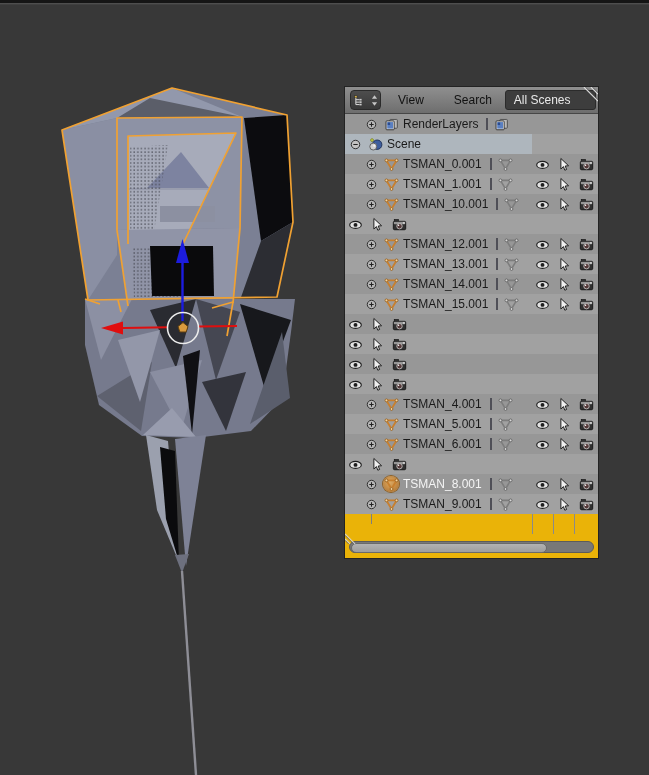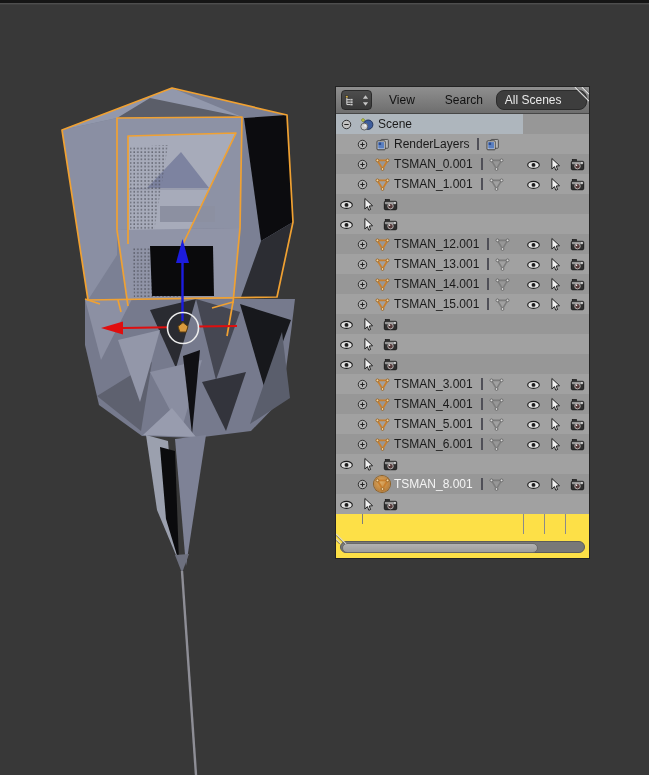--- a/index.html
+++ b/index.html
@@ -6,41 +6,41 @@
   .screen{
     position:relative;width:649px;height:775px;overflow:hidden;
     background:#383838;font-family:"Liberation Sans",sans-serif;
     -webkit-font-smoothing:antialiased;
   }
   .screen svg{display:block;}
   .vp-svg{position:absolute;left:0;top:0;z-index:1;}
 
   
   .outliner{
-    position:absolute;left:336px;top:87px;width:253px;height:471px;
-    background:#fde047;z-index:2;box-shadow:0 0 0 1px #232323;
+    position:absolute;left:345px;top:87px;width:253px;height:471px;
+    background:#eab308;z-index:2;box-shadow:0 0 0 1px #232323;
     font-size:12px;color:#1a1a1a;
   }
   .o-header{
     position:relative;height:27px;display:flex;align-items:center;
     background:linear-gradient(#8f8f8f,#6e6e6e);
     border-bottom:1px solid #474747;box-sizing:border-box;padding:0 2px 0 5px;
   }
   .editor-btn{
     width:31px;height:20px;border-radius:4px;border:1px solid #2a2a2a;
     background:linear-gradient(#4d4d4d,#393939);
     display:flex;align-items:center;justify-content:space-between;
     padding:0 2px;box-sizing:border-box;cursor:pointer;
   }
   .editor-btn .glyph{width:13px;height:13px;}
   .editor-btn .spin{width:7px;height:13px;}
   .menu-label{color:#111;margin-left:17px;cursor:pointer;}
   .menu-label.search{margin-left:30px;}
   .scene-filter{
-    margin-left:13px;flex:1;height:20px;border-radius:8px;
+    margin-left:13px;flex:1;height:20px;border-radius:3px;
     background:#3d3d3d;border:1px solid #2b2b2b;box-sizing:border-box;
     color:#e9e9e9;display:flex;align-items:center;padding-left:8px;cursor:pointer;
     max-width:112px;
   }
   .corner-tr{position:absolute;right:0;top:0;}
   .corner-bl{position:absolute;left:0;bottom:14px;z-index:3;}
 
   
   .o-list{position:relative;height:420px;overflow:hidden;}
   .colsep{position:absolute;top:0;bottom:0;width:1px;background:#8a8a8a;z-index:1;}
@@ -251,21 +251,59 @@
       </svg>
     </div>
 
     <div class="o-list">
       <div class="treeline"></div>
       <div class="treestub"></div>
       <div class="colsep s1"></div>
       <div class="colsep s2"></div>
       <div class="colsep s3"></div>
 
-    <div class="o-row lvl0 selected">
+    <div class="o-row lvl1">
+      <div class="name-area">
+        <span class="spacer"></span>
+        <span class="expander">
+
+          <svg class="exp-plus" viewBox="0 0 16 16">
+                <use href="#ic-plus"></use>
+              </svg>
+        </span>
+        <span class="obj-icon">
+          <svg viewBox="0 0 16 16">
+                <use href="#ic-renderlayers"></use>
+              </svg>
+        </span>
+        <span class="row-label">RenderLayers</span>
+        <span class="pipe"></span>
+        <span class="suffix-icon">
+          <svg viewBox="0 0 16 16">
+                <use href="#ic-renderlayers"></use>
+              </svg>
+        </span>
+      </div>
+      <div class="col" style="visibility: hidden;">
+        <svg viewBox="0 0 16 16">
+              <use href="#ic-eye"></use>
+            </svg>
+      </div>
+      <div class="col" style="visibility: hidden;">
+        <svg viewBox="0 0 16 16">
+              <use href="#ic-cursor"></use>
+            </svg>
+      </div>
+      <div class="col col-cam" style="visibility: hidden;">
+        <svg viewBox="0 0 16 16">
+              <use href="#ic-camera"></use>
+            </svg>
+      </div>
+    </div>
+        <div class="o-row lvl0 selected">
       <div class="name-area">
         <span class="spacer"></span>
         <span class="expander">
           <svg class="exp-minus" viewBox="0 0 16 16">
                 <use href="#ic-minus"></use>
               </svg>
 
         </span>
         <span class="obj-icon">
           <svg viewBox="0 0 16 16">
@@ -295,58 +333,20 @@
       <div class="name-area">
         <span class="spacer"></span>
         <span class="expander">
 
           <svg class="exp-plus" viewBox="0 0 16 16">
                 <use href="#ic-plus"></use>
               </svg>
         </span>
         <span class="obj-icon">
           <svg viewBox="0 0 16 16">
-                <use href="#ic-renderlayers"></use>
-              </svg>
-        </span>
-        <span class="row-label">RenderLayers</span>
-        <span class="pipe"></span>
-        <span class="suffix-icon">
-          <svg viewBox="0 0 16 16">
-                <use href="#ic-renderlayers"></use>
-              </svg>
-        </span>
-      </div>
-      <div class="col" style="visibility: hidden;">
-        <svg viewBox="0 0 16 16">
-              <use href="#ic-eye"></use>
-            </svg>
-      </div>
-      <div class="col" style="visibility: hidden;">
-        <svg viewBox="0 0 16 16">
-              <use href="#ic-cursor"></use>
-            </svg>
-      </div>
-      <div class="col col-cam" style="visibility: hidden;">
-        <svg viewBox="0 0 16 16">
-              <use href="#ic-camera"></use>
-            </svg>
-      </div>
-    </div>
-        <div class="o-row lvl1">
-      <div class="name-area">
-        <span class="spacer"></span>
-        <span class="expander">
-
-          <svg class="exp-plus" viewBox="0 0 16 16">
-                <use href="#ic-plus"></use>
-              </svg>
-        </span>
-        <span class="obj-icon">
-          <svg viewBox="0 0 16 16">
                 <use href="#ic-mesh"></use>
               </svg>
         </span>
         <span class="row-label">TSMAN_0.001</span>
         <span class="pipe"></span>
         <span class="suffix-icon">
           <svg viewBox="0 0 16 16">
                 <use href="#ic-meshdata"></use>
               </svg>
         </span>
@@ -399,20 +399,41 @@
               <use href="#ic-cursor"></use>
             </svg>
       </div>
       <div class="col col-cam">
         <svg viewBox="0 0 16 16">
               <use href="#ic-camera"></use>
             </svg>
       </div>
     </div>
         <div class="o-row lvl1">
+      <div class="name-area">
+        <span class="spacer"></span>
+        <span class="expander">
+
+          <svg class="exp-plus" viewBox="0 0 16 16">
+                <use href="#ic-plus"></use>
+              </svg>
+        </span>
+        <span class="obj-icon">
+          <svg viewBox="0 0 16 16">
+                <use href="#ic-mesh"></use>
+              </svg>
+        </span>
+        <span class="row-label">TSMAN_10.001</span>
+        <span class="pipe"></span>
+        <span class="suffix-icon">
+          <svg viewBox="0 0 16 16">
+                <use href="#ic-meshdata"></use>
+              </svg>
+        </span>
+      </div>
       <div class="col">
         <svg viewBox="0 0 16 16">
               <use href="#ic-eye"></use>
             </svg>
       </div>
       <div class="col">
         <svg viewBox="0 0 16 16">
               <use href="#ic-cursor"></use>
             </svg>
       </div>
@@ -636,41 +657,20 @@
               <use href="#ic-cursor"></use>
             </svg>
       </div>
       <div class="col col-cam">
         <svg viewBox="0 0 16 16">
               <use href="#ic-camera"></use>
             </svg>
       </div>
     </div>
         <div class="o-row lvl1">
-      <div class="name-area">
-        <span class="spacer"></span>
-        <span class="expander">
-
-          <svg class="exp-plus" viewBox="0 0 16 16">
-                <use href="#ic-plus"></use>
-              </svg>
-        </span>
-        <span class="obj-icon">
-          <svg viewBox="0 0 16 16">
-                <use href="#ic-mesh"></use>
-              </svg>
-        </span>
-        <span class="row-label">TSMAN_3.001</span>
-        <span class="pipe"></span>
-        <span class="suffix-icon">
-          <svg viewBox="0 0 16 16">
-                <use href="#ic-meshdata"></use>
-              </svg>
-        </span>
-      </div>
       <div class="col">
         <svg viewBox="0 0 16 16">
               <use href="#ic-eye"></use>
             </svg>
       </div>
       <div class="col">
         <svg viewBox="0 0 16 16">
               <use href="#ic-cursor"></use>
             </svg>
       </div>
@@ -843,20 +843,41 @@
               <use href="#ic-cursor"></use>
             </svg>
       </div>
       <div class="col col-cam">
         <svg viewBox="0 0 16 16">
               <use href="#ic-camera"></use>
             </svg>
       </div>
     </div>
         <div class="o-row lvl1">
+      <div class="name-area">
+        <span class="spacer"></span>
+        <span class="expander">
+
+          <svg class="exp-plus" viewBox="0 0 16 16">
+                <use href="#ic-plus"></use>
+              </svg>
+        </span>
+        <span class="obj-icon">
+          <svg viewBox="0 0 16 16">
+                <use href="#ic-mesh"></use>
+              </svg>
+        </span>
+        <span class="row-label">TSMAN_9.001</span>
+        <span class="pipe"></span>
+        <span class="suffix-icon">
+          <svg viewBox="0 0 16 16">
+                <use href="#ic-meshdata"></use>
+              </svg>
+        </span>
+      </div>
       <div class="col">
         <svg viewBox="0 0 16 16">
               <use href="#ic-eye"></use>
             </svg>
       </div>
       <div class="col">
         <svg viewBox="0 0 16 16">
               <use href="#ic-cursor"></use>
             </svg>
       </div>

